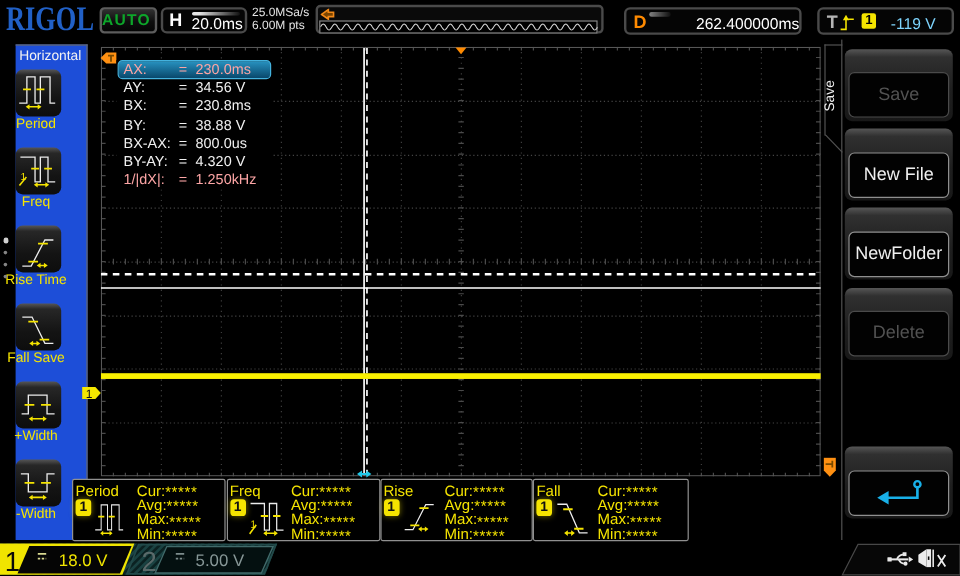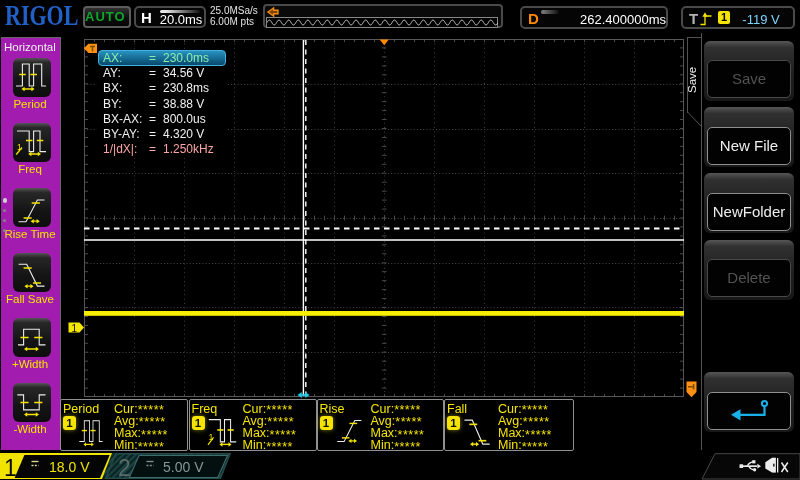--- a/index.html
+++ b/index.html
@@ -15,21 +15,21 @@
 #membar{left:263px;top:4px;width:240px;height:24px;border:2px solid #4a4a4a;border-radius:4px;background:#0a0a0a}
 #wavebox{left:266px;top:16.5px;width:232px;height:11px;border:1px solid #888;background:#000}
 #dbox{left:520px;top:6px;width:148px;height:23px}
 #dbox b{position:absolute;left:6px;top:2px;font-size:15px;color:#ff8a00}
 #dbox .gl{position:absolute;left:19px;top:1.5px;width:18px;height:4px;background:linear-gradient(90deg,rgba(255,255,255,.5),rgba(255,255,255,.04));border-radius:2px}
 #dbox .v{position:absolute;left:20px;top:4px;width:124px;text-align:right;font-size:13px;color:#fff}
 #tbox{left:681px;top:6px;width:114px;height:23px}
 #tbox b{position:absolute;left:6px;top:2px;font-size:15px;color:#b4b4b4}
 #tbadge{position:absolute;left:35px;top:3px;width:12px;height:13px;background:#f5e400;border-radius:2px;color:#000;font-weight:bold;font-size:11px;text-align:center;line-height:13px}
 #tlev{position:absolute;left:55px;top:3.5px;width:46px;text-align:center;font-size:13px;color:#7dd3fc}
-#sidebar{left:1px;top:37px;width:60px;height:413px;border-top:1px solid #686868;border-right:1px solid #686868;background:#a21caf}
+#sidebar{left:13px;top:37px;width:60px;height:413px;border-top:1px solid #686868;border-right:1px solid #686868;background:#1d4ed8}
 #sidebar .ttl{position:absolute;left:3px;top:3px;font-size:11.5px;color:#f2f2f2}
 .sbtn{position:absolute;left:13px;width:38px;height:39px;border-radius:6px;background:linear-gradient(180deg,#555 0,#272727 12%,#141414 60%,#0d0d0d);overflow:hidden}
 .slbl{position:absolute;width:60px;text-align:center;font-size:11.5px;color:#f5e400;left:0}
 .dot{position:absolute;border-radius:50%}
 #menu-l{left:701px;top:33px;width:1px;height:417px;background:#525252}
 #stab-l{left:687px;top:37px;width:1px;height:76px;background:#525252}
 #stab-t{left:687px;top:37px;width:15px;height:1px;background:#525252}
 #stab-txt{left:686px;top:58px;width:15px;height:44px;color:#f0f0f0;font-size:11.5px;writing-mode:vertical-rl;transform:rotate(180deg);text-align:center}
 .mkey{position:absolute;left:704px;width:90px;height:60px;border-radius:6px;background:linear-gradient(180deg,#565656 0,#303030 11%,#1f1f1f 55%,#181818)}
 .mkin{position:absolute;left:707px;width:84px;height:38px;border-radius:5px;background:#020202;text-align:center;font-size:15px}
@@ -470,21 +470,21 @@
  <path d="M0.5,0.5 H10.5 V11 L5.5,16.2 L0.5,11 Z" fill="#ff9012"></path>
  <path d="M2,5.8 h6 M7.6,3 v5.6" stroke="#7a4a00" stroke-width="1.5" fill="none"></path>
 </svg>
 <svg class="ab" style="left:297px;top:390.5px" width="13" height="8" viewBox="0 0 13 8">
  <path d="M3,4 H10" stroke="#20c8e8" stroke-width="1.6"></path>
  <path d="M0.5,4 l4.2,-3 v6 z M12.5,4 l-4.2,-3 v6 z" fill="#20c8e8"></path>
 </svg>
 
 <div class="ab" style="left:97px;top:49.5px;width:129px;height:108px;background:#000">
  <div style="position:absolute;left:0.5px;top:0.5px;width:128px;height:15.8px;border:1.5px solid #44b2de;border-radius:4px;background:linear-gradient(180deg,#2892c0,#09486c)"></div>
- <div style="position:absolute;left:6px;top:1.5px;width:120px;height:15px;font-size:12px;color:#86efac"><span>AX:</span><span style="position:absolute;left:46px">=</span><span style="position:absolute;left:60px">230.0ms</span></div>
+ <div style="position:absolute;left:6px;top:1.5px;width:120px;height:15px;font-size:12px;color:#fca5a5"><span>AX:</span><span style="position:absolute;left:46px">=</span><span style="position:absolute;left:60px">230.0ms</span></div>
     <div style="position:absolute;left:6px;top:16.7px;width:120px;height:15px;font-size:12px;color:#f1f1f1"><span>AY:</span><span style="position:absolute;left:46px">=</span><span style="position:absolute;left:60px">34.56 V</span></div>
     <div style="position:absolute;left:6px;top:31.9px;width:120px;height:15px;font-size:12px;color:#f1f1f1"><span>BX:</span><span style="position:absolute;left:46px">=</span><span style="position:absolute;left:60px">230.8ms</span></div>
     <div style="position:absolute;left:6px;top:47.1px;width:120px;height:15px;font-size:12px;color:#f1f1f1"><span>BY:</span><span style="position:absolute;left:46px">=</span><span style="position:absolute;left:60px">38.88 V</span></div>
     <div style="position:absolute;left:6px;top:62.3px;width:120px;height:15px;font-size:12px;color:#f1f1f1"><span>BX-AX:</span><span style="position:absolute;left:46px">=</span><span style="position:absolute;left:60px">800.0us</span></div>
     <div style="position:absolute;left:6px;top:77.5px;width:120px;height:15px;font-size:12px;color:#f1f1f1"><span>BY-AY:</span><span style="position:absolute;left:46px">=</span><span style="position:absolute;left:60px">4.320 V</span></div>
     <div style="position:absolute;left:6px;top:92.7px;width:120px;height:15px;font-size:12px;color:#fca5a5"><span>1/|dX|:</span><span style="position:absolute;left:46px">=</span><span style="position:absolute;left:60px">1.250kHz</span></div>
 </div>
 
 <div class="ab" id="stab-l"></div>
 <div class="ab" id="stab-t"></div>

